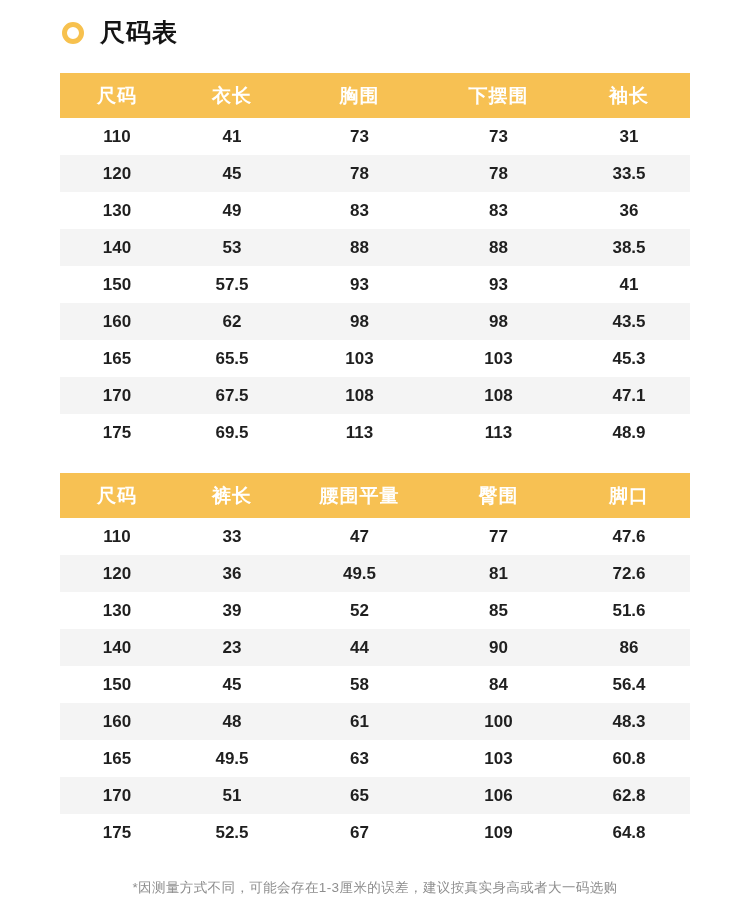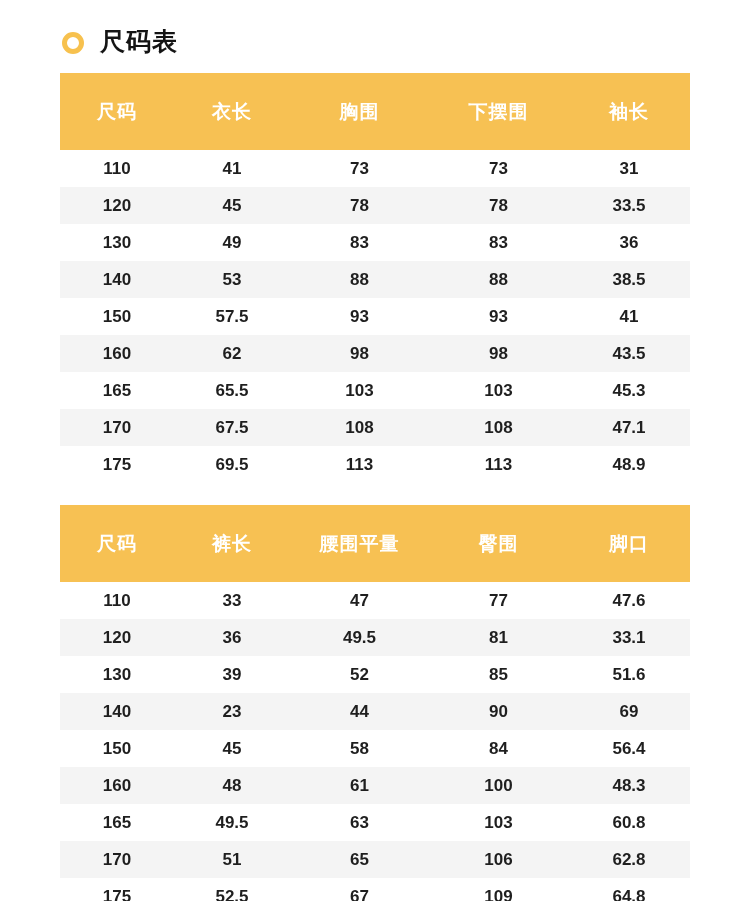--- a/index.html
+++ b/index.html
@@ -19,21 +19,21 @@
     width: 750px;
     height: 901px;
     box-sizing: border-box;
     background: #ffffff;
     position: relative;
   }
 
   
   .title-row {
     display: flex;
-    align-items: flex-end;
+    align-items: center;
     padding: 11px 0 0 62px;
     height: 54px;
     box-sizing: border-box;
     font-family: Liberation Serif, serif;
   }
   .ring-icon {
     width: 22px;
     height: 22px;
     border-radius: 50%;
     border: 5px solid #f7c14e;
@@ -61,21 +61,21 @@
   }
   .size-table thead th {
     background: #f7c153;
     color: #ffffff;
     font-size: 19px;
     font-weight: bold;
     height: 45px;
     text-align: center;
     letter-spacing: 1px;
     border: none;
-    padding: 16px;
+    padding: 0;
   }
   .size-table tbody td {
     height: 37px;
     text-align: center;
     font-size: 17px;
     font-weight: bold;
     color: #1f1f1f;
     border: none;
     padding: 0;
     background: #ffffff;
@@ -229,35 +229,35 @@
           <td>33</td>
           <td>47</td>
           <td>77</td>
           <td>47.6</td>
         </tr>
         <tr>
           <td>120</td>
           <td>36</td>
           <td>49.5</td>
           <td>81</td>
-          <td>33.1</td>
+          <td>72.6</td>
         </tr>
         <tr>
           <td>130</td>
           <td>39</td>
           <td>52</td>
           <td>85</td>
           <td>51.6</td>
         </tr>
         <tr>
           <td>140</td>
           <td>23</td>
           <td>44</td>
           <td>90</td>
-          <td>69</td>
+          <td>86</td>
         </tr>
         <tr>
           <td>150</td>
           <td>45</td>
           <td>58</td>
           <td>84</td>
           <td>56.4</td>
         </tr>
         <tr>
           <td>160</td>
@@ -284,14 +284,15 @@
           <td>175</td>
           <td>52.5</td>
           <td>67</td>
           <td>109</td>
           <td>64.8</td>
         </tr>
       </tbody>
     </table>
   </div>
 
+  <div class="footnote">*因测量方式不同，可能会存在1-3厘米的误差，建议按真实身高或者大一码选购</div>
 
 </div>
 
 </body></html>

